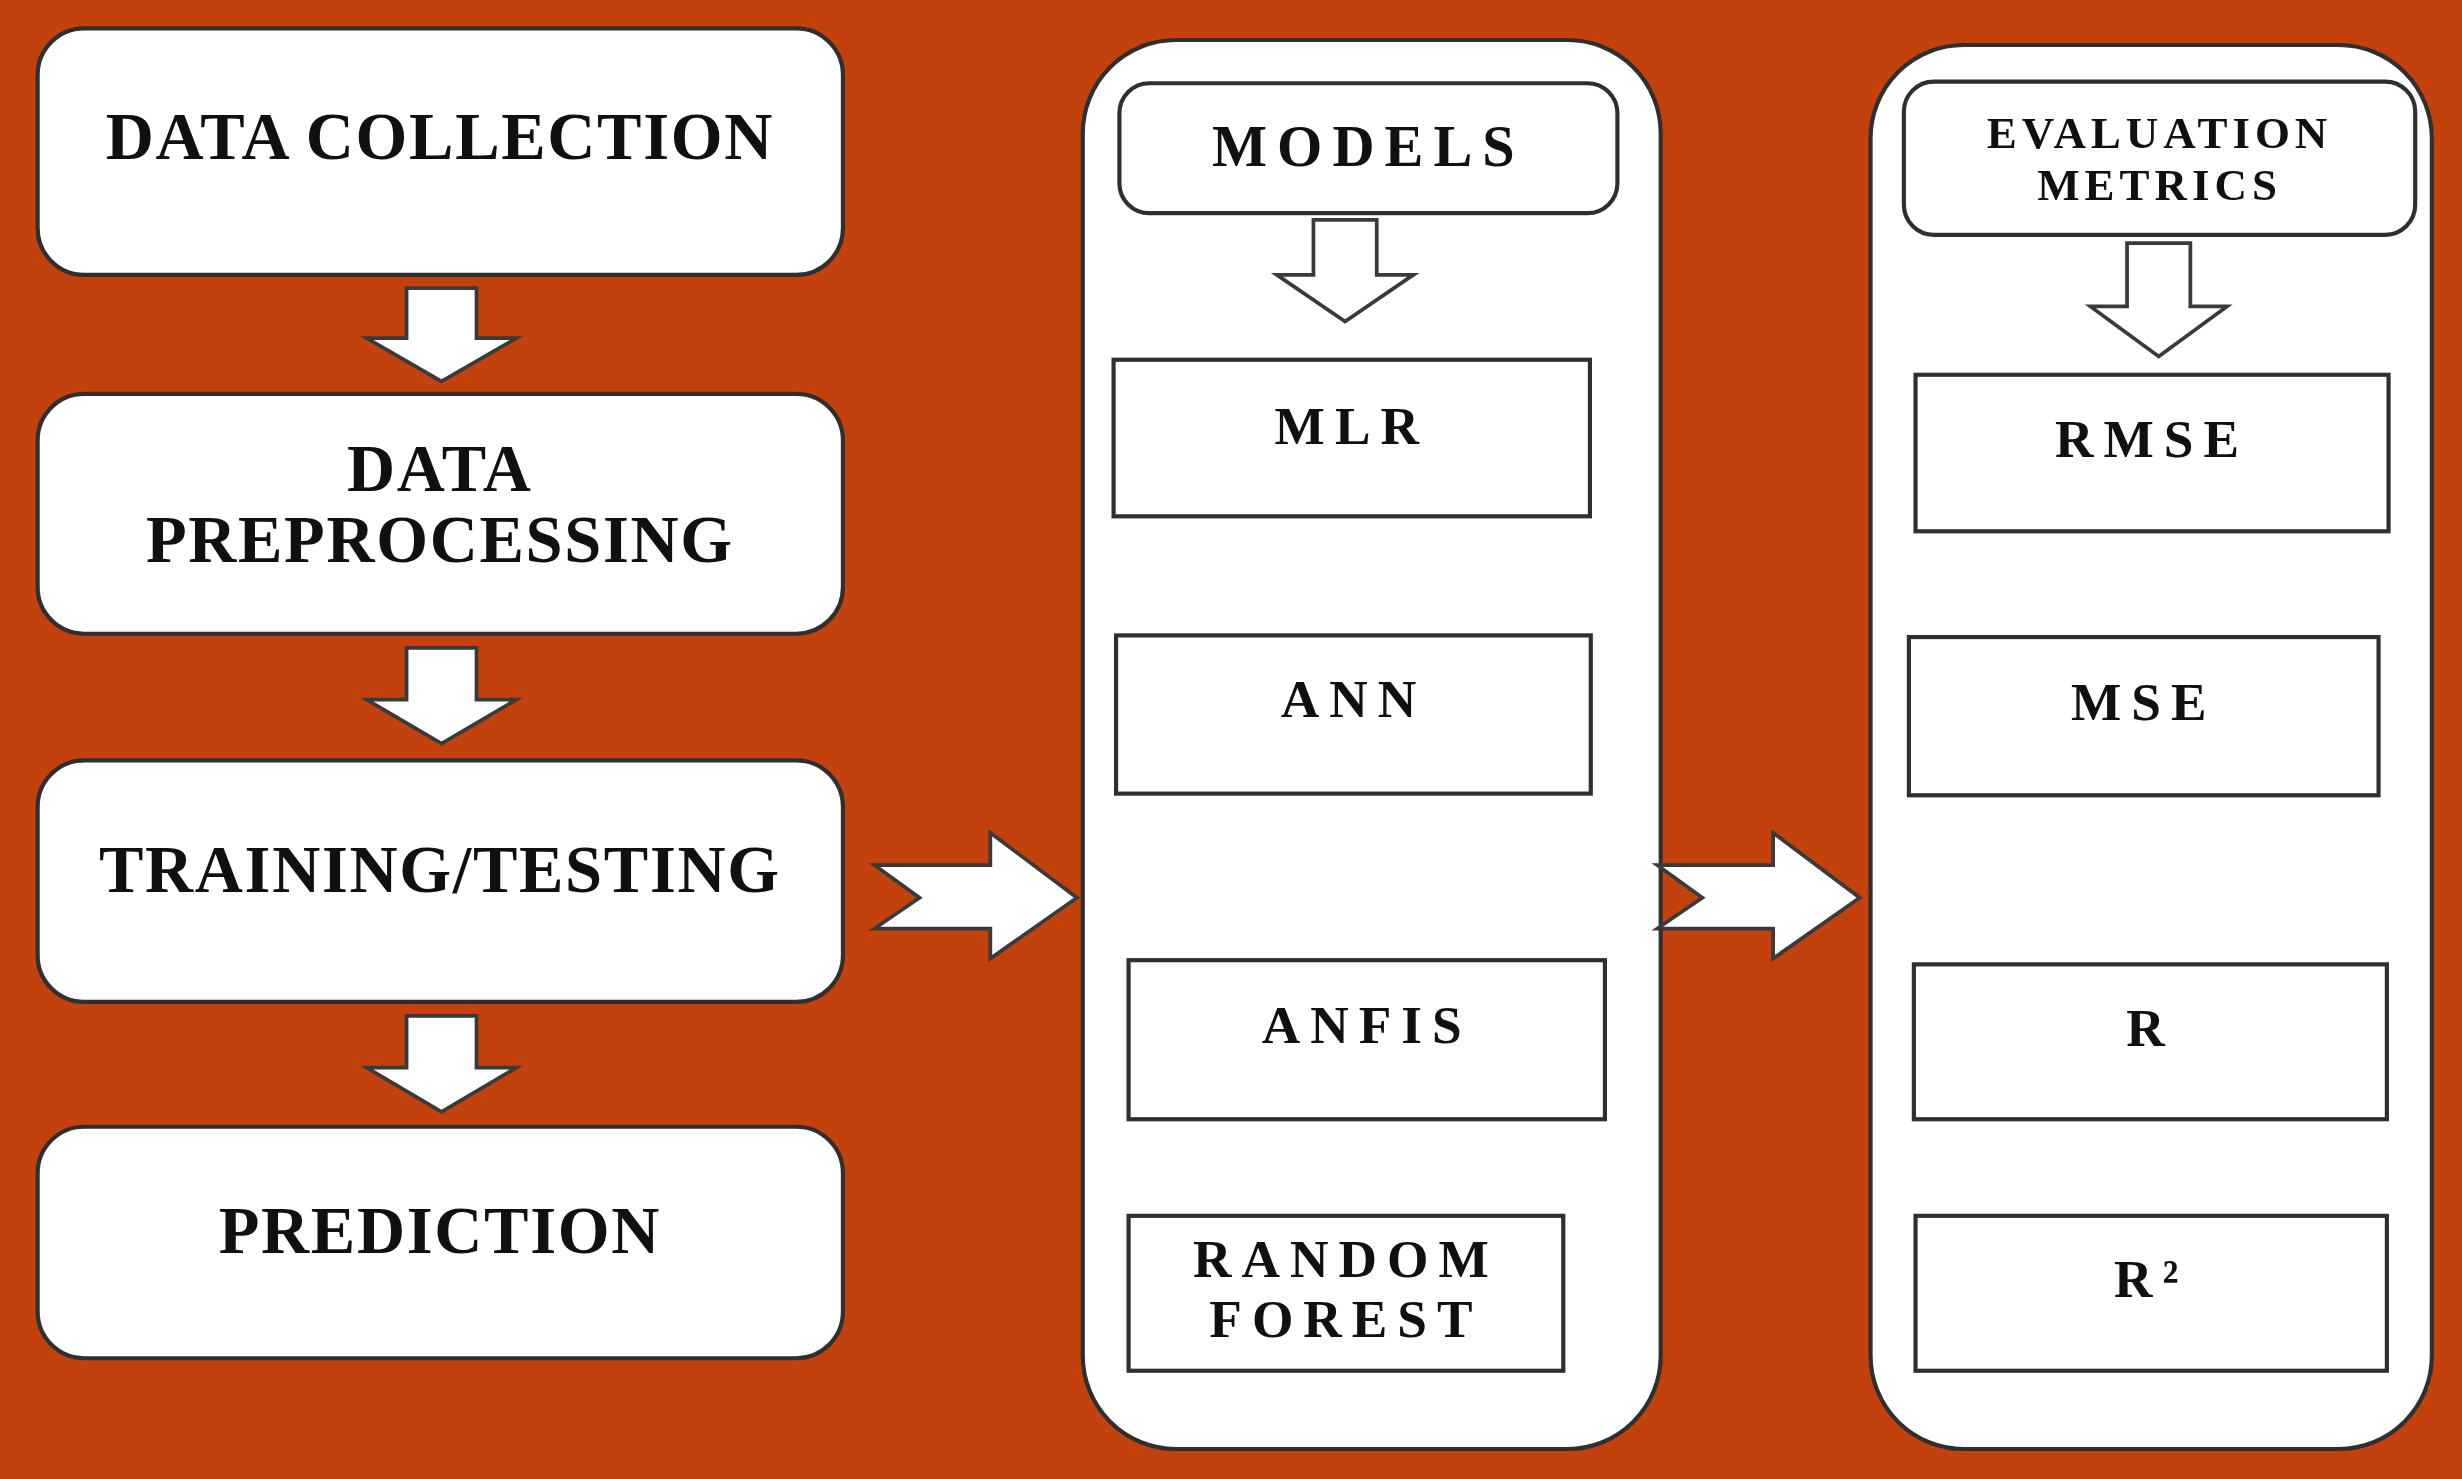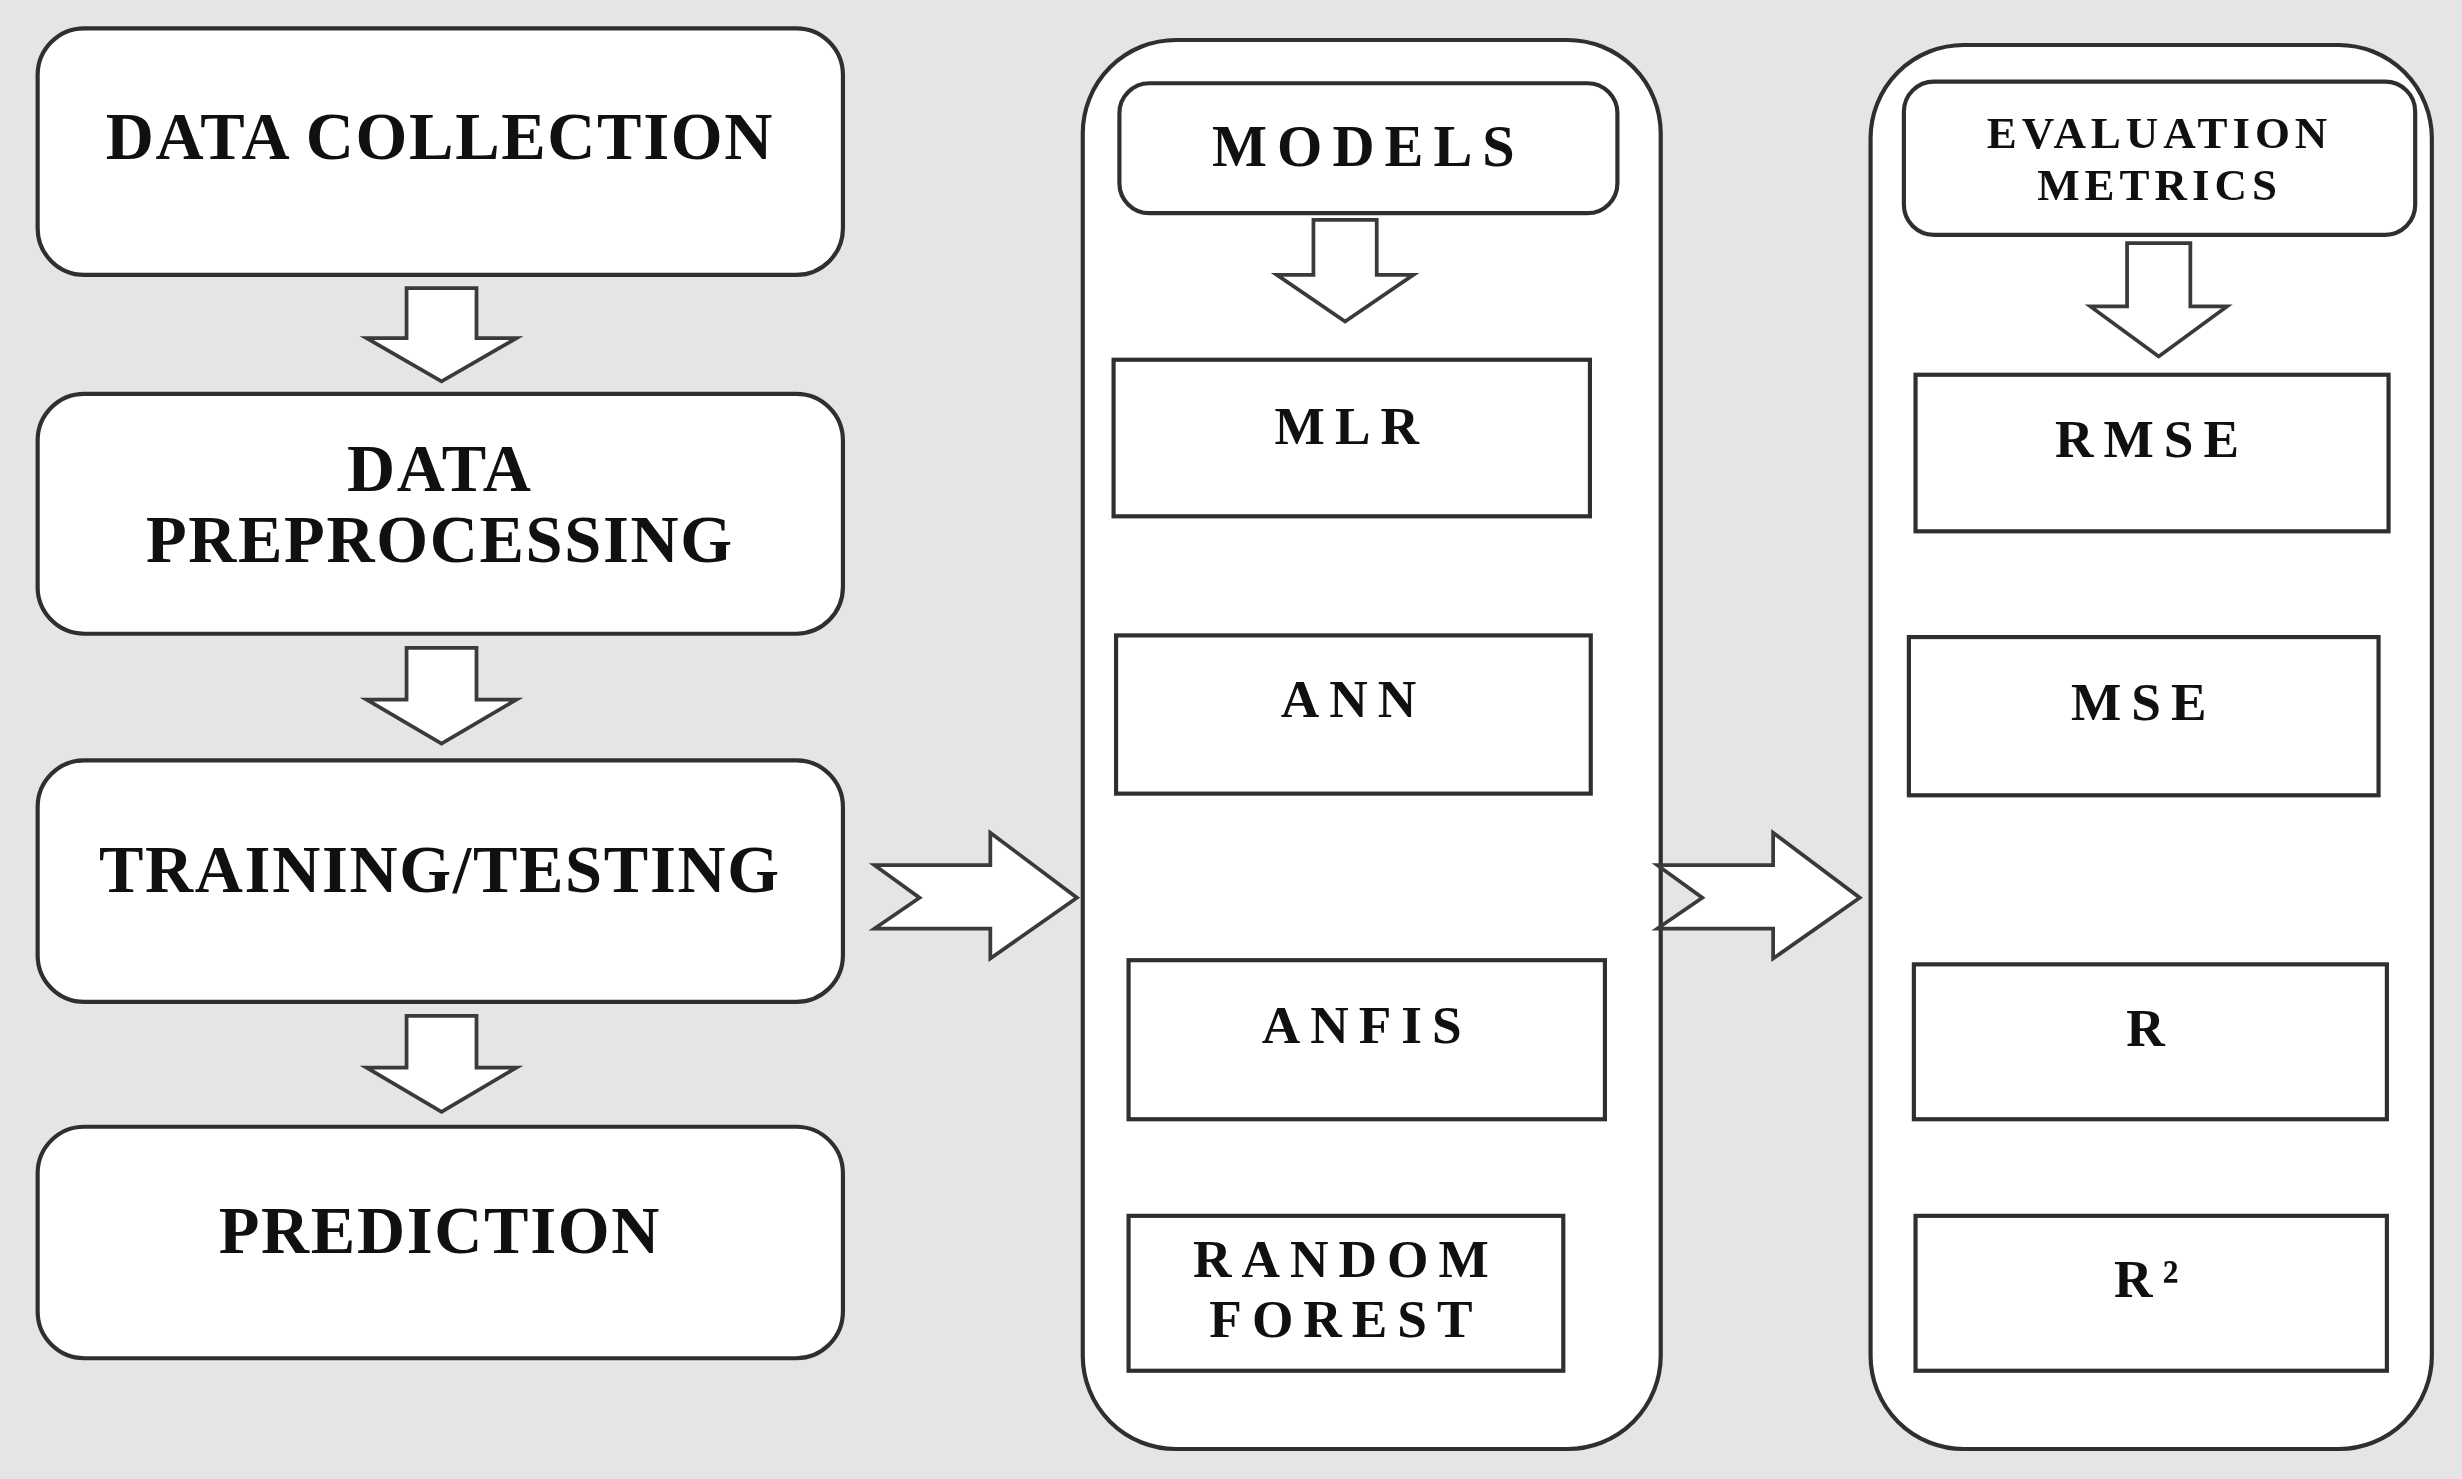--- a/index.html
+++ b/index.html
@@ -1,20 +1,20 @@
 <!DOCTYPE html>
 <html style="font-size:13.3px"><head>
 <meta charset="utf-8">
 <style>
   html, body { margin: 0; padding: 0; background: #ffffff; }
   .page {
     position: relative;
     width: 2462px;
     height: 1479px;
-    background: #e5e5e5;
+    background: #c2410c;
     overflow: hidden;
   }
   svg { display: block; }
   .shape {
     fill: #ffffff;
     stroke: #2f2f2f;
     stroke-width: 5;
   }
   .arrow {
     fill: #ffffff;

